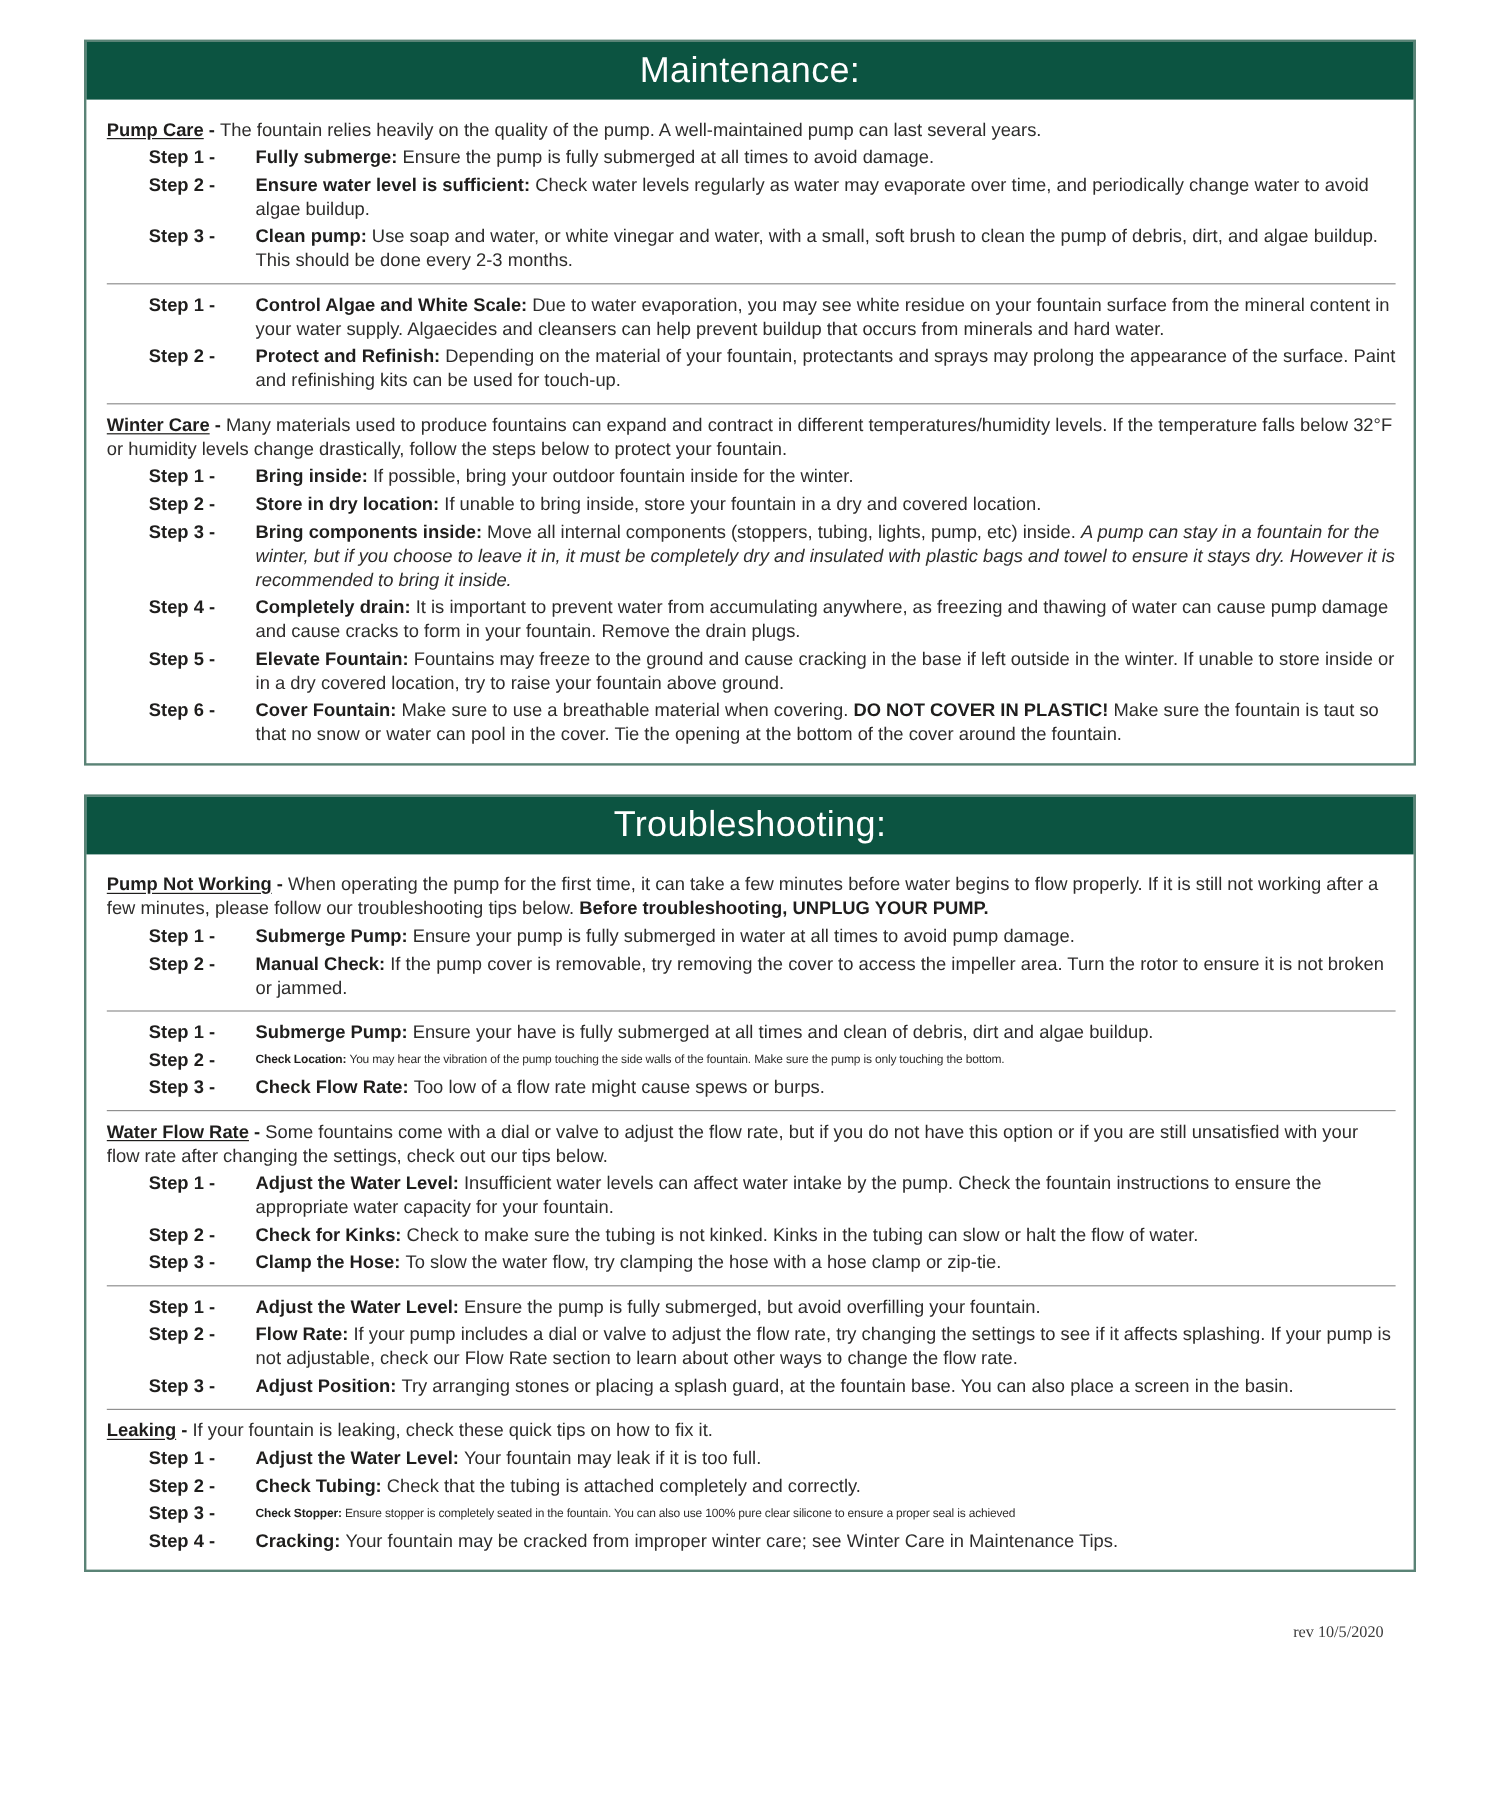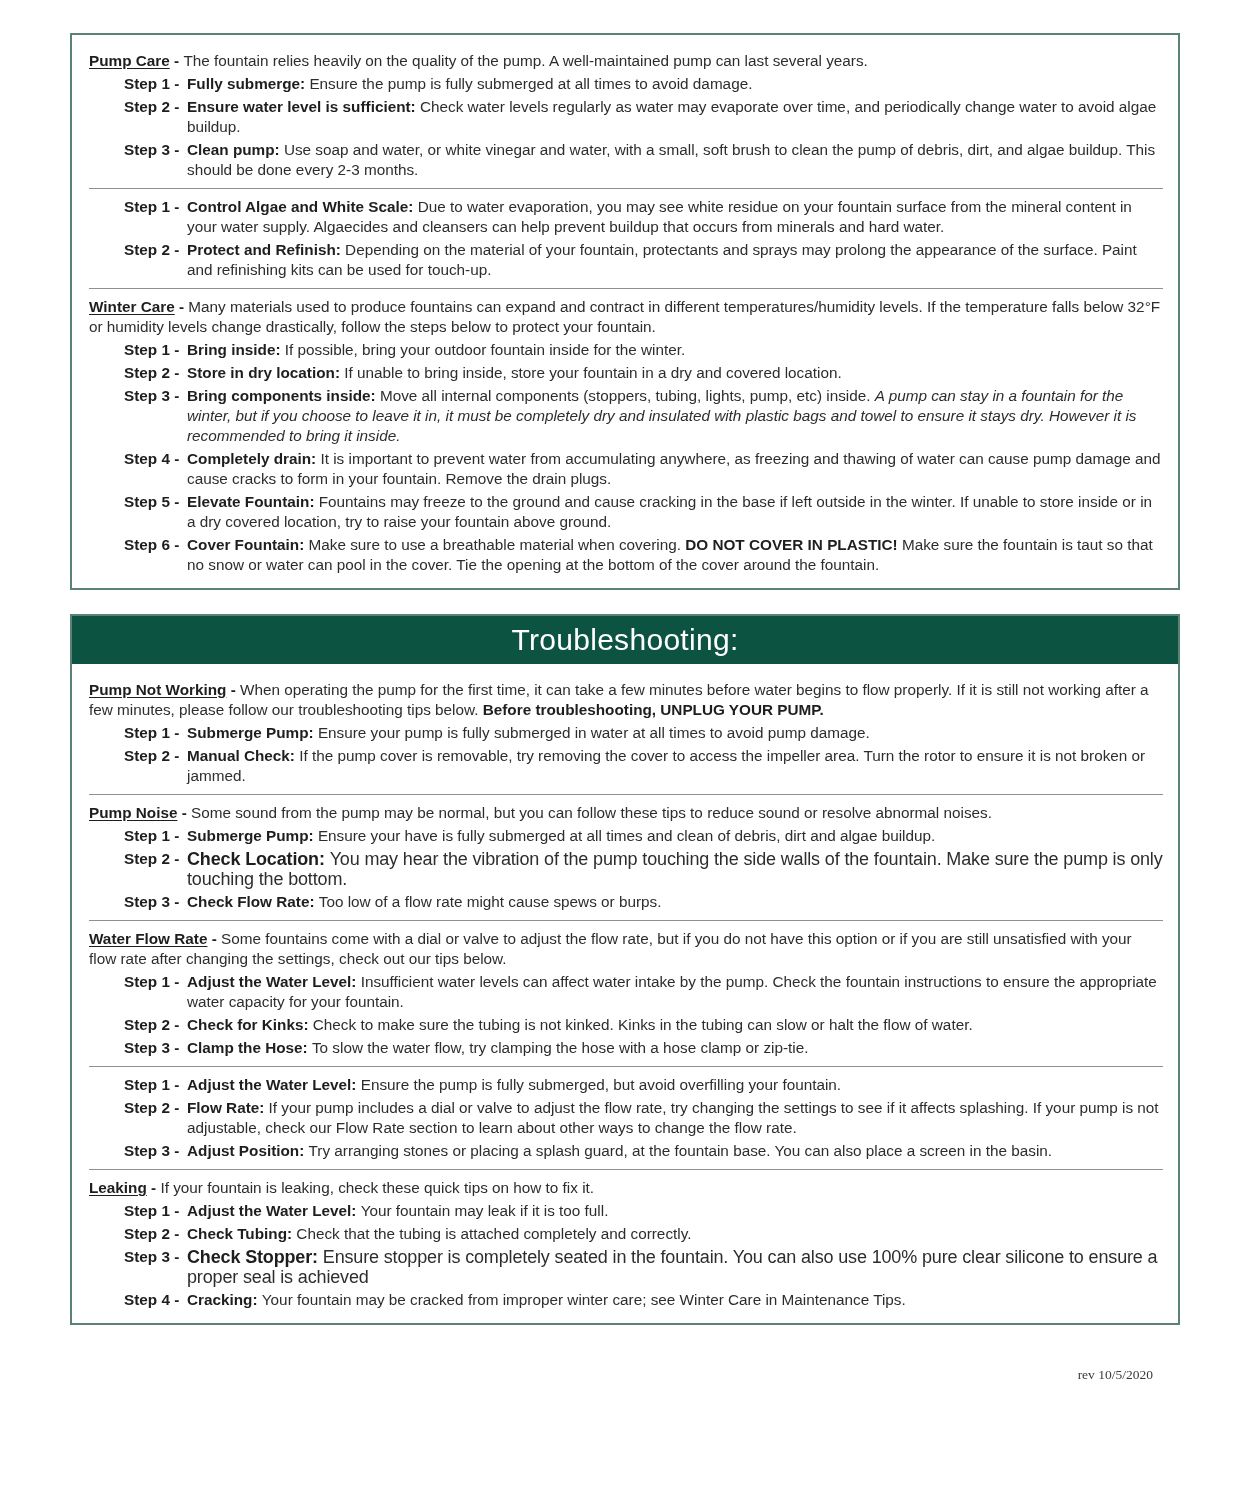--- a/index.html
+++ b/index.html
@@ -23,36 +23,39 @@
   .panel-header{background:var(--header-bg);text-align:center;padding:8px 0;}
   .panel-title{
     margin:0;font-size:30px;line-height:32px;font-weight:normal;
     color:var(--title-color);letter-spacing:.3px;
   }
   .panel-body{padding:16px 15px 13px 17px;font-size:15.3px;line-height:20px;}
   .intro{margin:0;}
   .sec-title{font-weight:bold;color:var(--bold);text-decoration:underline;text-underline-offset:2px;text-align:right;}
   b{color:var(--bold);}
   i{font-style:italic;}
-  .step{display:flex;margin:3px 0 0 35px;}
+  .step{display:flex;margin:3px 0 0 35px;gap:26px;}
   .step-num{flex:0 0 63px;font-weight:bold;color:var(--bold);}
   .step-text{flex:1;}
-  .step.fit .step-text{font-size:18px;letter-spacing:-0.15px;}
+  .step.fit .step-text{font-size:10px;letter-spacing:-0.15px;}
   .divider{height:0;border-top:1px solid var(--divider);margin:8px 0;}
   .footer{
     margin-top:42px;padding-right:97px;text-align:right;
     font-family:"Liberation Serif",serif;font-size:13.5px;color:#3b3b3b;
   }
 </style>
 </head>
 <body>
 
 <div class="page">
 
   <section class="panel panel-maintenance">
+    <header class="panel-header">
+      <h1 class="panel-title">Maintenance:</h1>
+    </header>
     <div class="panel-body">
         <div class="section">
           <p class="intro"><span class="sec-title">Pump Care</span><b> - </b><span>The fountain relies heavily on the quality of the pump. A well-maintained pump can last several years.</span></p>
           <div class="step">
             <span class="step-num">Step 1 -</span>
             <div class="step-text"><b>Fully submerge: </b><span>Ensure the pump is fully submerged at all times to avoid damage.</span></div>
           </div>
           <div class="step">
             <span class="step-num">Step 2 -</span>
             <div class="step-text"><b>Ensure water level is sufficient: </b><span>Check water levels regularly as water may evaporate over time, and periodically change water to avoid algae buildup.</span></div>
@@ -115,21 +118,20 @@
             <span class="step-num">Step 1 -</span>
             <div class="step-text"><b>Submerge Pump: </b><span>Ensure your pump is fully submerged in water at all times to avoid pump damage.</span></div>
           </div>
           <div class="step">
             <span class="step-num">Step 2 -</span>
             <div class="step-text"><b>Manual Check: </b><span>If the pump cover is removable, try removing the cover to access the impeller area. Turn the rotor to ensure it is not broken or jammed.</span></div>
           </div>
         </div>
         <div class="divider"></div>
         <div class="section">
-          <p class="intro"><span class="sec-title">Pump Noise</span><b> - </b><span>Some sound from the pump may be normal, but you can follow these tips to reduce sound or resolve abnormal noises.</span></p>
           <div class="step">
             <span class="step-num">Step 1 -</span>
             <div class="step-text"><b>Submerge Pump: </b><span>Ensure your have is fully submerged at all times and clean of debris, dirt and algae buildup.</span></div>
           </div>
           <div class="step fit">
             <span class="step-num">Step 2 -</span>
             <div class="step-text"><b>Check Location: </b><span>You may hear the vibration of the pump touching the side walls of the fountain. Make sure the pump is only touching the bottom.</span></div>
           </div>
           <div class="step">
             <span class="step-num">Step 3 -</span>

